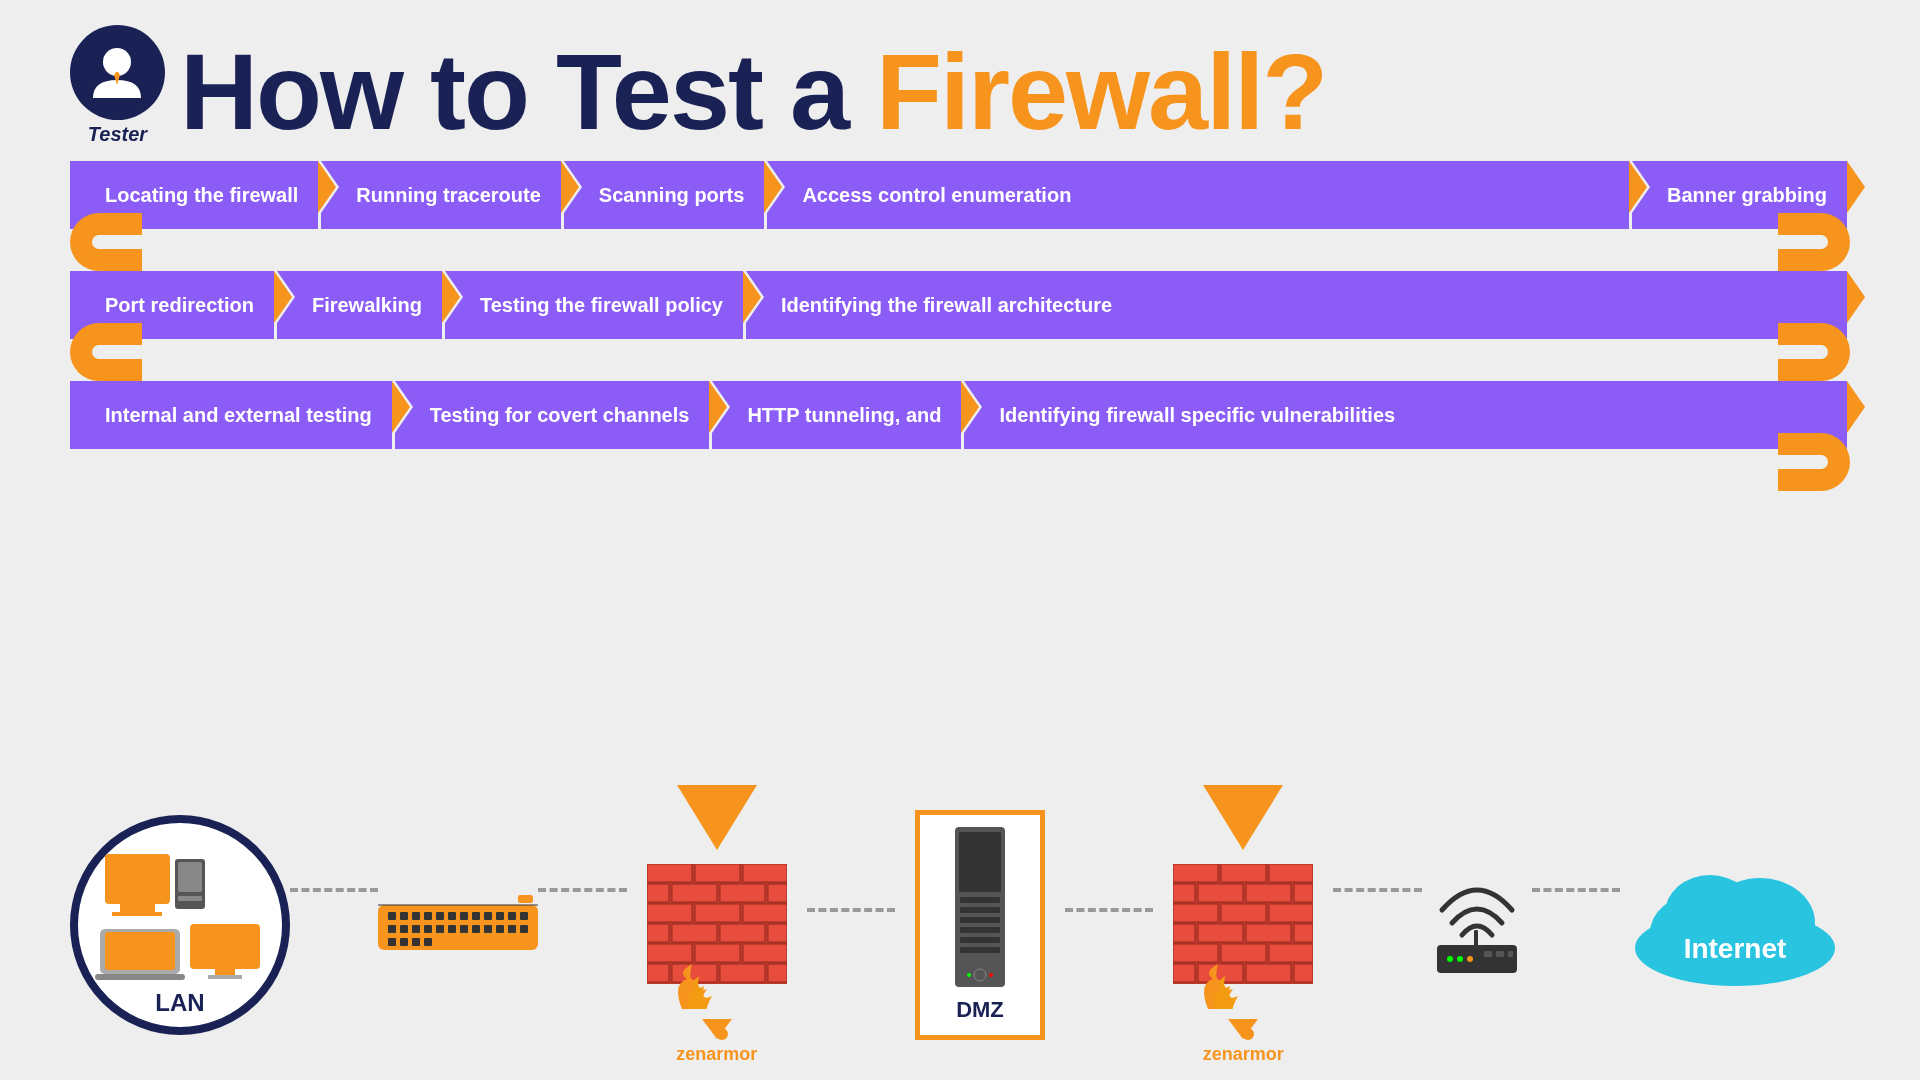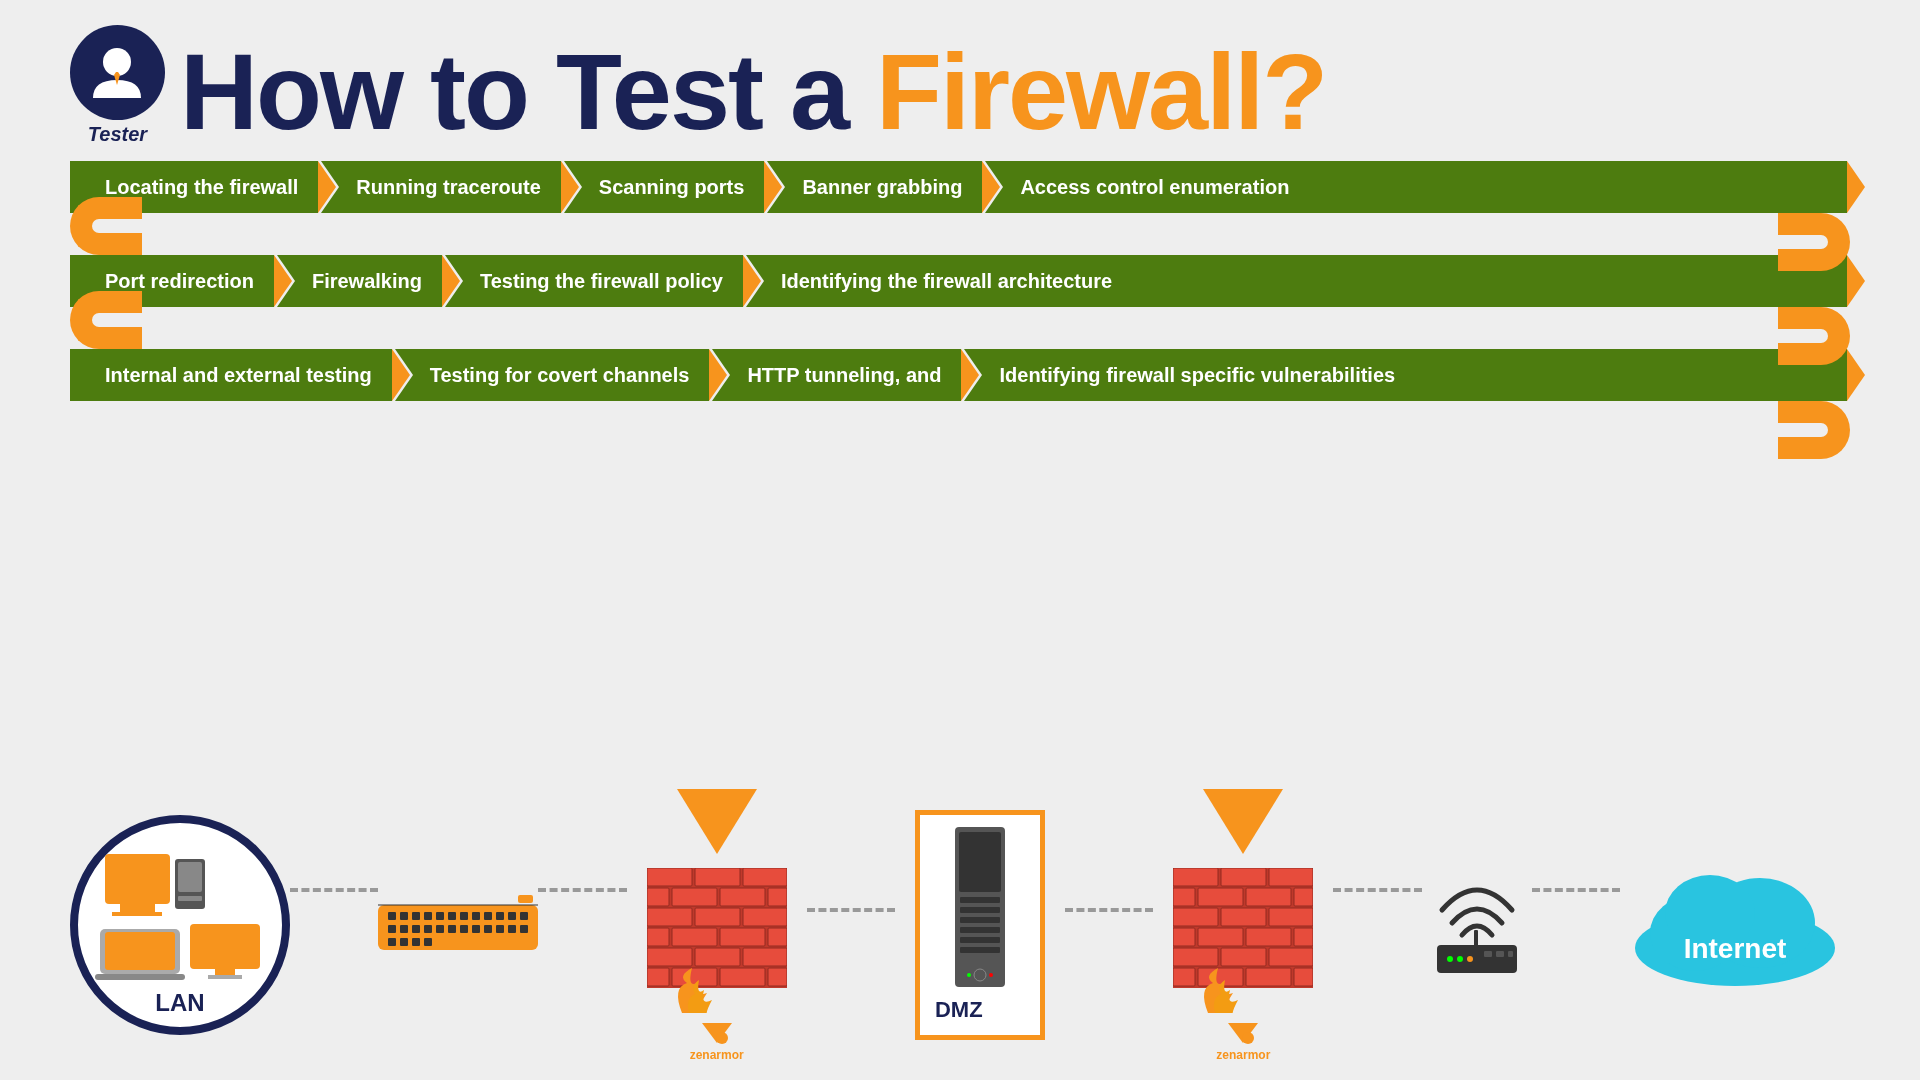--- a/index.html
+++ b/index.html
@@ -90,25 +90,25 @@
       display: flex;
       align-items: center;
       margin-bottom: 6px;
       position: relative;
     }
 
     
     .chevron {
       display: flex;
       align-items: center;
-      background: #4d7c0f;
+      background: #8b5cf6;
       color: white;
       font-weight: 800;
       font-size: 20px;
-      height: 52px;
+      height: 68px;
       padding: 0 20px 0 35px;
       position: relative;
       white-space: nowrap;
       margin-right: 3px;
     }
 
     .chevron::before {
       content: '';
       position: absolute;
       left: 0;
@@ -170,30 +170,31 @@
       margin: 0 20px;
     }
 
     .dmz-container {
       border: 5px solid #f7941d;
       padding: 12px 15px;
       background: white;
       margin: 0 20px;
       display: flex;
       flex-direction: column;
+      align-items: center;
     }
 
     .zen-brand {
       display: flex;
       flex-direction: column;
       align-items: center;
       margin-top: 5px;
     }
     .zen-brand-text {
-      font-size: 12px;
+      font-size: 18px;
       font-weight: 700;
       color: #f7941d;
     }
 
   </style>
 </head>
 <body>
 
 <div class="page">
 
@@ -219,22 +220,22 @@
   </div>
 
   <div class="steps-section">
 
     <div style="position:relative; margin-bottom:0;">
       <div class="step-row">
 
         <div class="chevron first-chev">Locating the firewall</div>
         <div class="chevron">Running traceroute</div>
         <div class="chevron">Scanning ports</div>
+        <div class="chevron" style="flex:1;">Access control enumeration</div>
         <div class="chevron">Banner grabbing</div>
-        <div class="chevron" style="flex:1;">Access control enumeration</div>
       </div>
 
       <div style="position:absolute; right:0; top:52px; width:72px; height:58px; border:22px solid #f7941d; border-left:none; border-radius:0 36px 36px 0; z-index:5;"></div>
     </div>
 
     <div style="height:36px;"></div>
 
     <div style="position:relative; margin-bottom:0;">
 
       <div style="position:absolute; left:0; top:-58px; width:72px; height:58px; border:22px solid #f7941d; border-right:none; border-radius:36px 0 0 36px; z-index:5;"></div>

